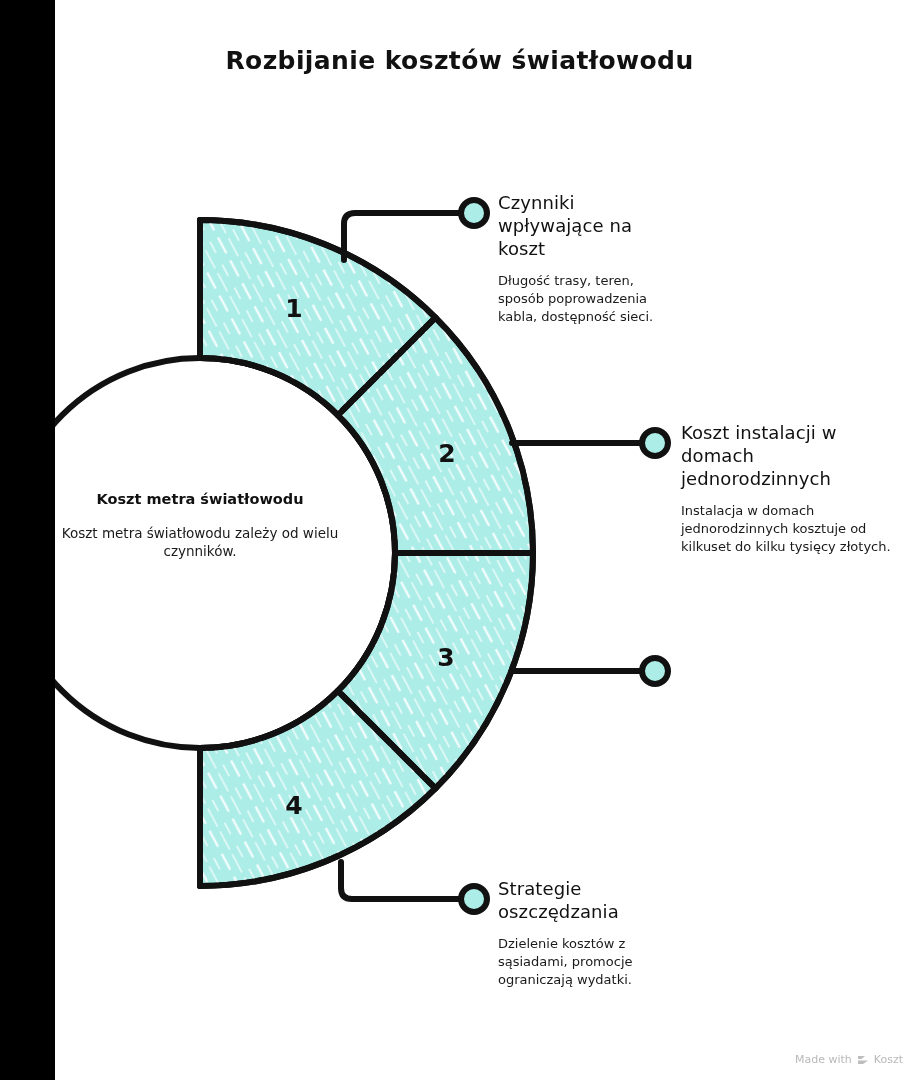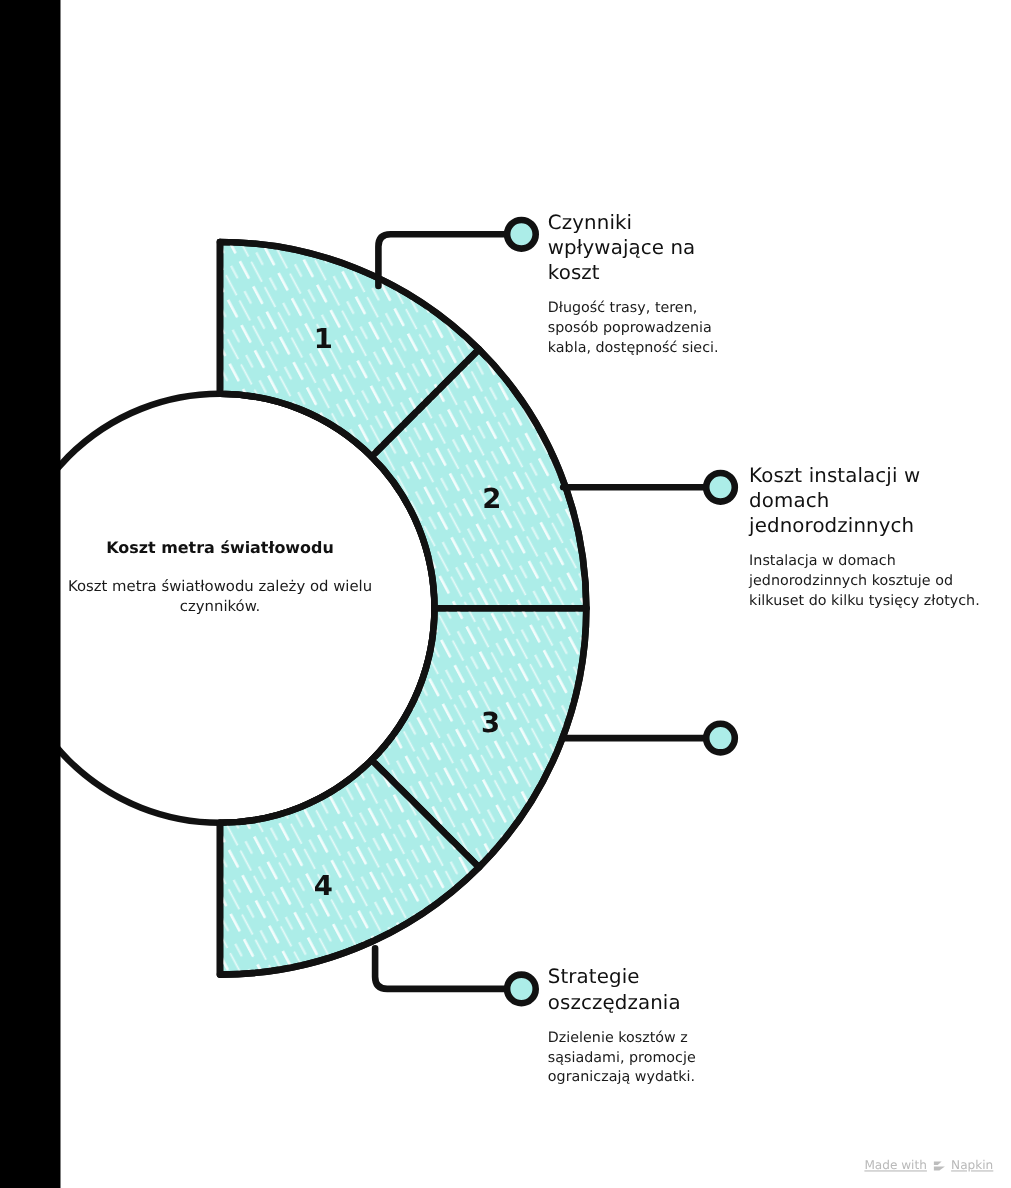--- a/index.html
+++ b/index.html
@@ -72,21 +72,20 @@
     line-height:18px;
     color:#1a1a1a;
   }
 
   
   .watermark{
     position:absolute;right:16px;bottom:14px;
     display:flex;align-items:center;gap:5px;
     font-size:11px;color:#b9b9b9;font-weight:400;
     z-index:50;
-    text-decoration:underline;
   }
   .watermark svg{display:block;}
 </style>
 </head>
 <body>
 
 <div id="stage">
 
   <svg class="donut-svg" viewBox="0 0 919 1080">
     <defs>
@@ -141,20 +140,21 @@
       <path d="M512,671 L648,671" fill="none" stroke="#111111" stroke-width="6" stroke-linecap="round"></path>
       <circle cx="655" cy="671" r="13" fill="#ACEDE8" stroke="#111111" stroke-width="6"></circle>
     </g>
 
     <g>
       <path d="M341,862 L341,888 Q341,899 352,899 L468,899" fill="none" stroke="#111111" stroke-width="6" stroke-linecap="round"></path>
       <circle cx="474" cy="899" r="13" fill="#ACEDE8" stroke="#111111" stroke-width="6"></circle>
     </g>
   </svg>
 
+  <div class="title">Rozbijanie kosztów światłowodu</div>
 
   <div class="center-block">
     <div class="center-title">Koszt metra światłowodu</div>
     <div class="center-desc">Koszt metra światłowodu zależy od wielu czynników.</div>
   </div>
 
   <div class="seg-num" style="left:294px;top:308px;">1</div>
   <div class="seg-num" style="left:447px;top:453px;">2</div>
   <div class="seg-num" style="left:446px;top:657px;">3</div>
   <div class="seg-num" style="left:294px;top:805px;">4</div>
@@ -180,16 +180,16 @@
   <div class="left-strip"></div>
 
   <div class="watermark">
     <span>Made with</span>
     <span>
       <svg width="12" height="12" viewBox="0 0 12 12">
         <path d="M1 2 L8 2 L4.5 5 L1 5 Z" fill="#bdbdbd"></path>
         <path d="M1 6.5 L11 6.5 L6 10 L1 10 Z" fill="#bdbdbd"></path>
       </svg>
     </span>
-    <span>Napkin</span>
+    <span>Koszt</span>
   </div>
 
 </div>
 
 </body></html>

